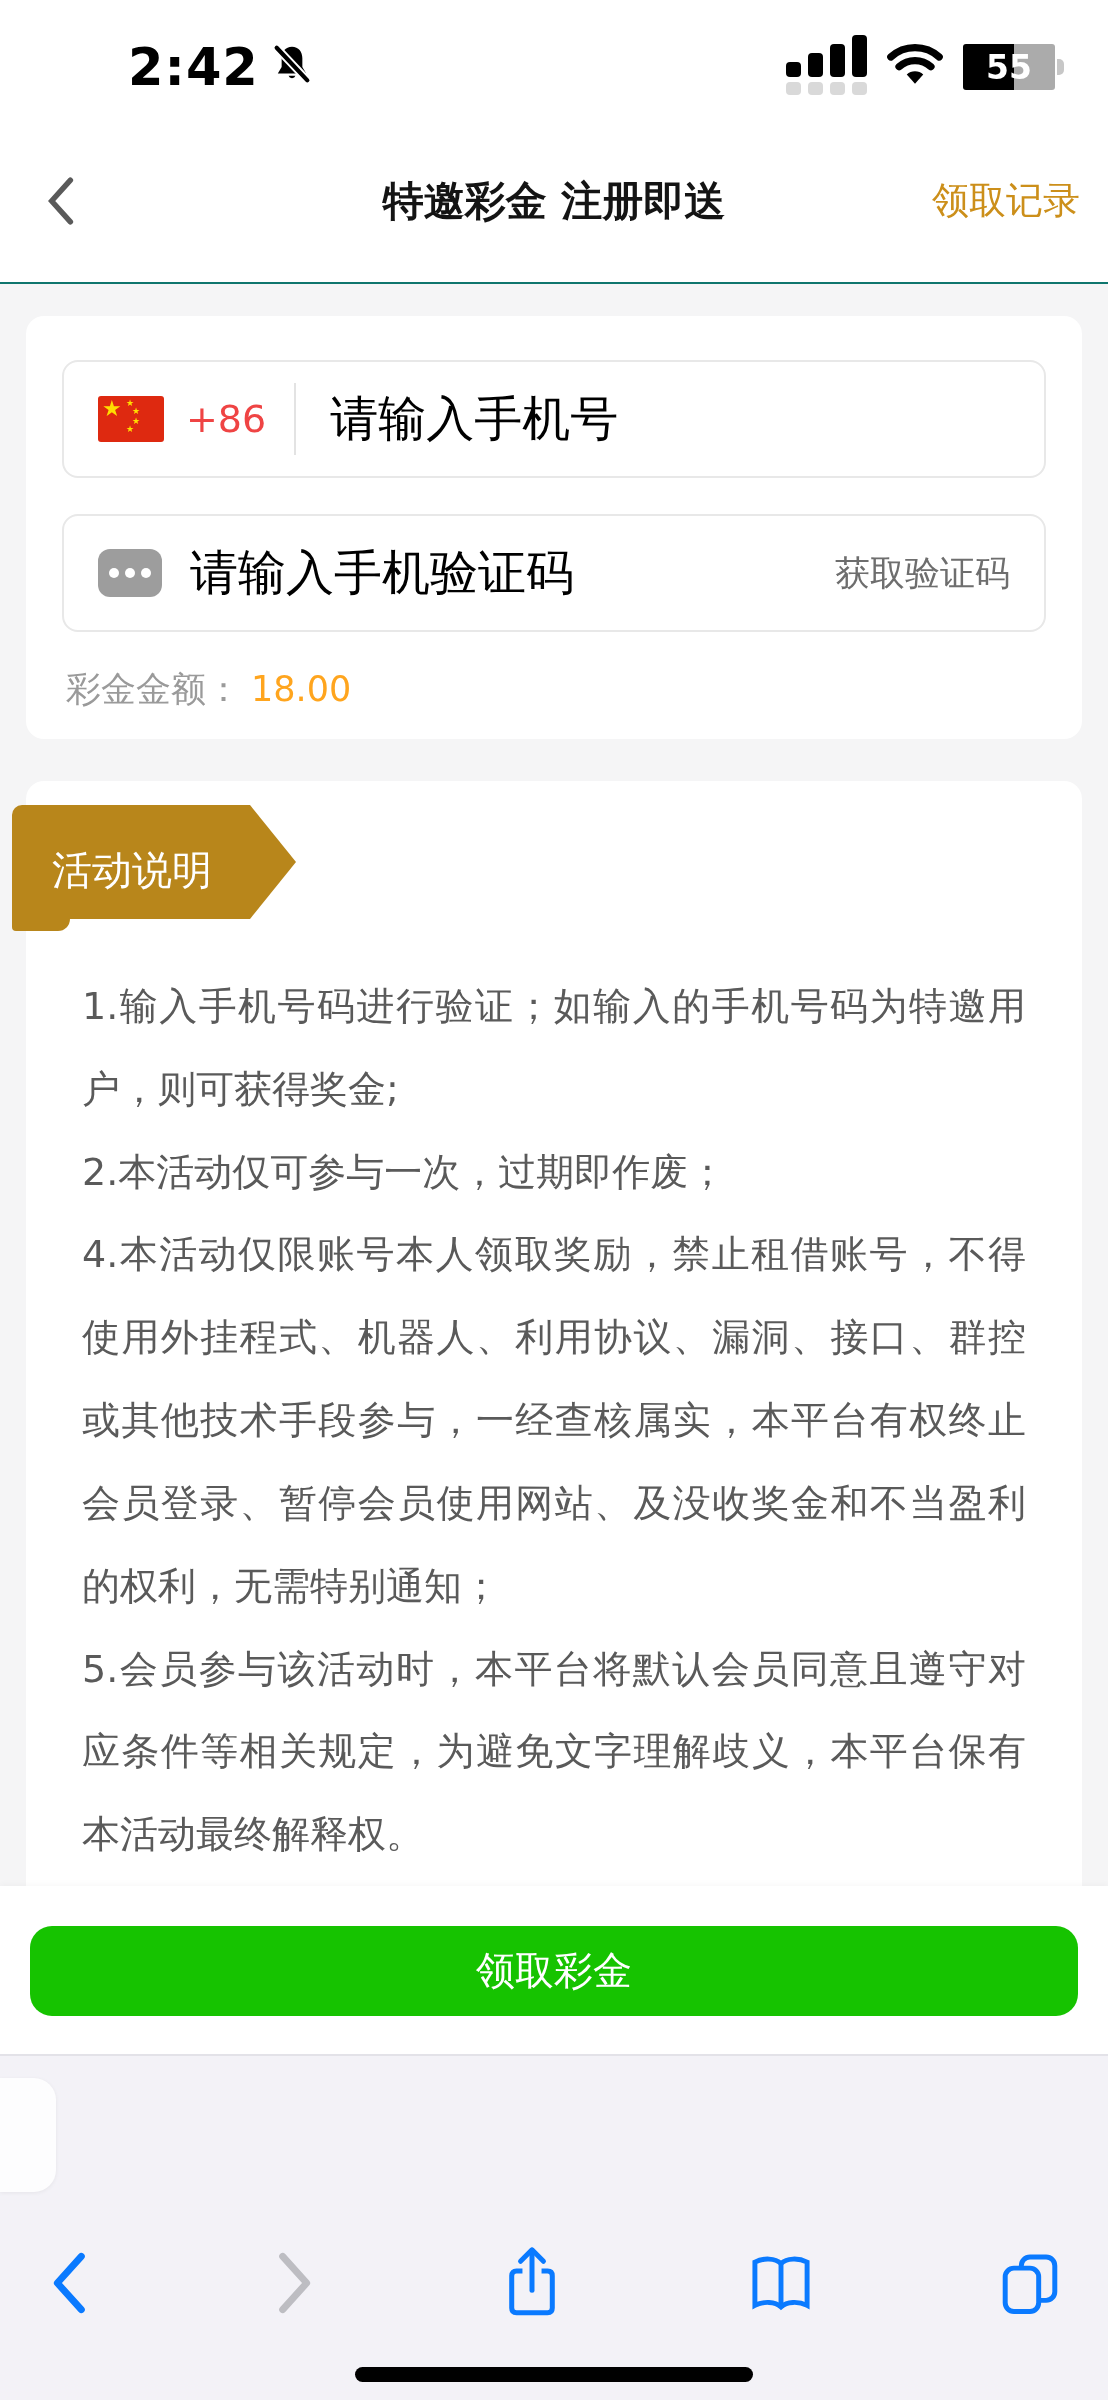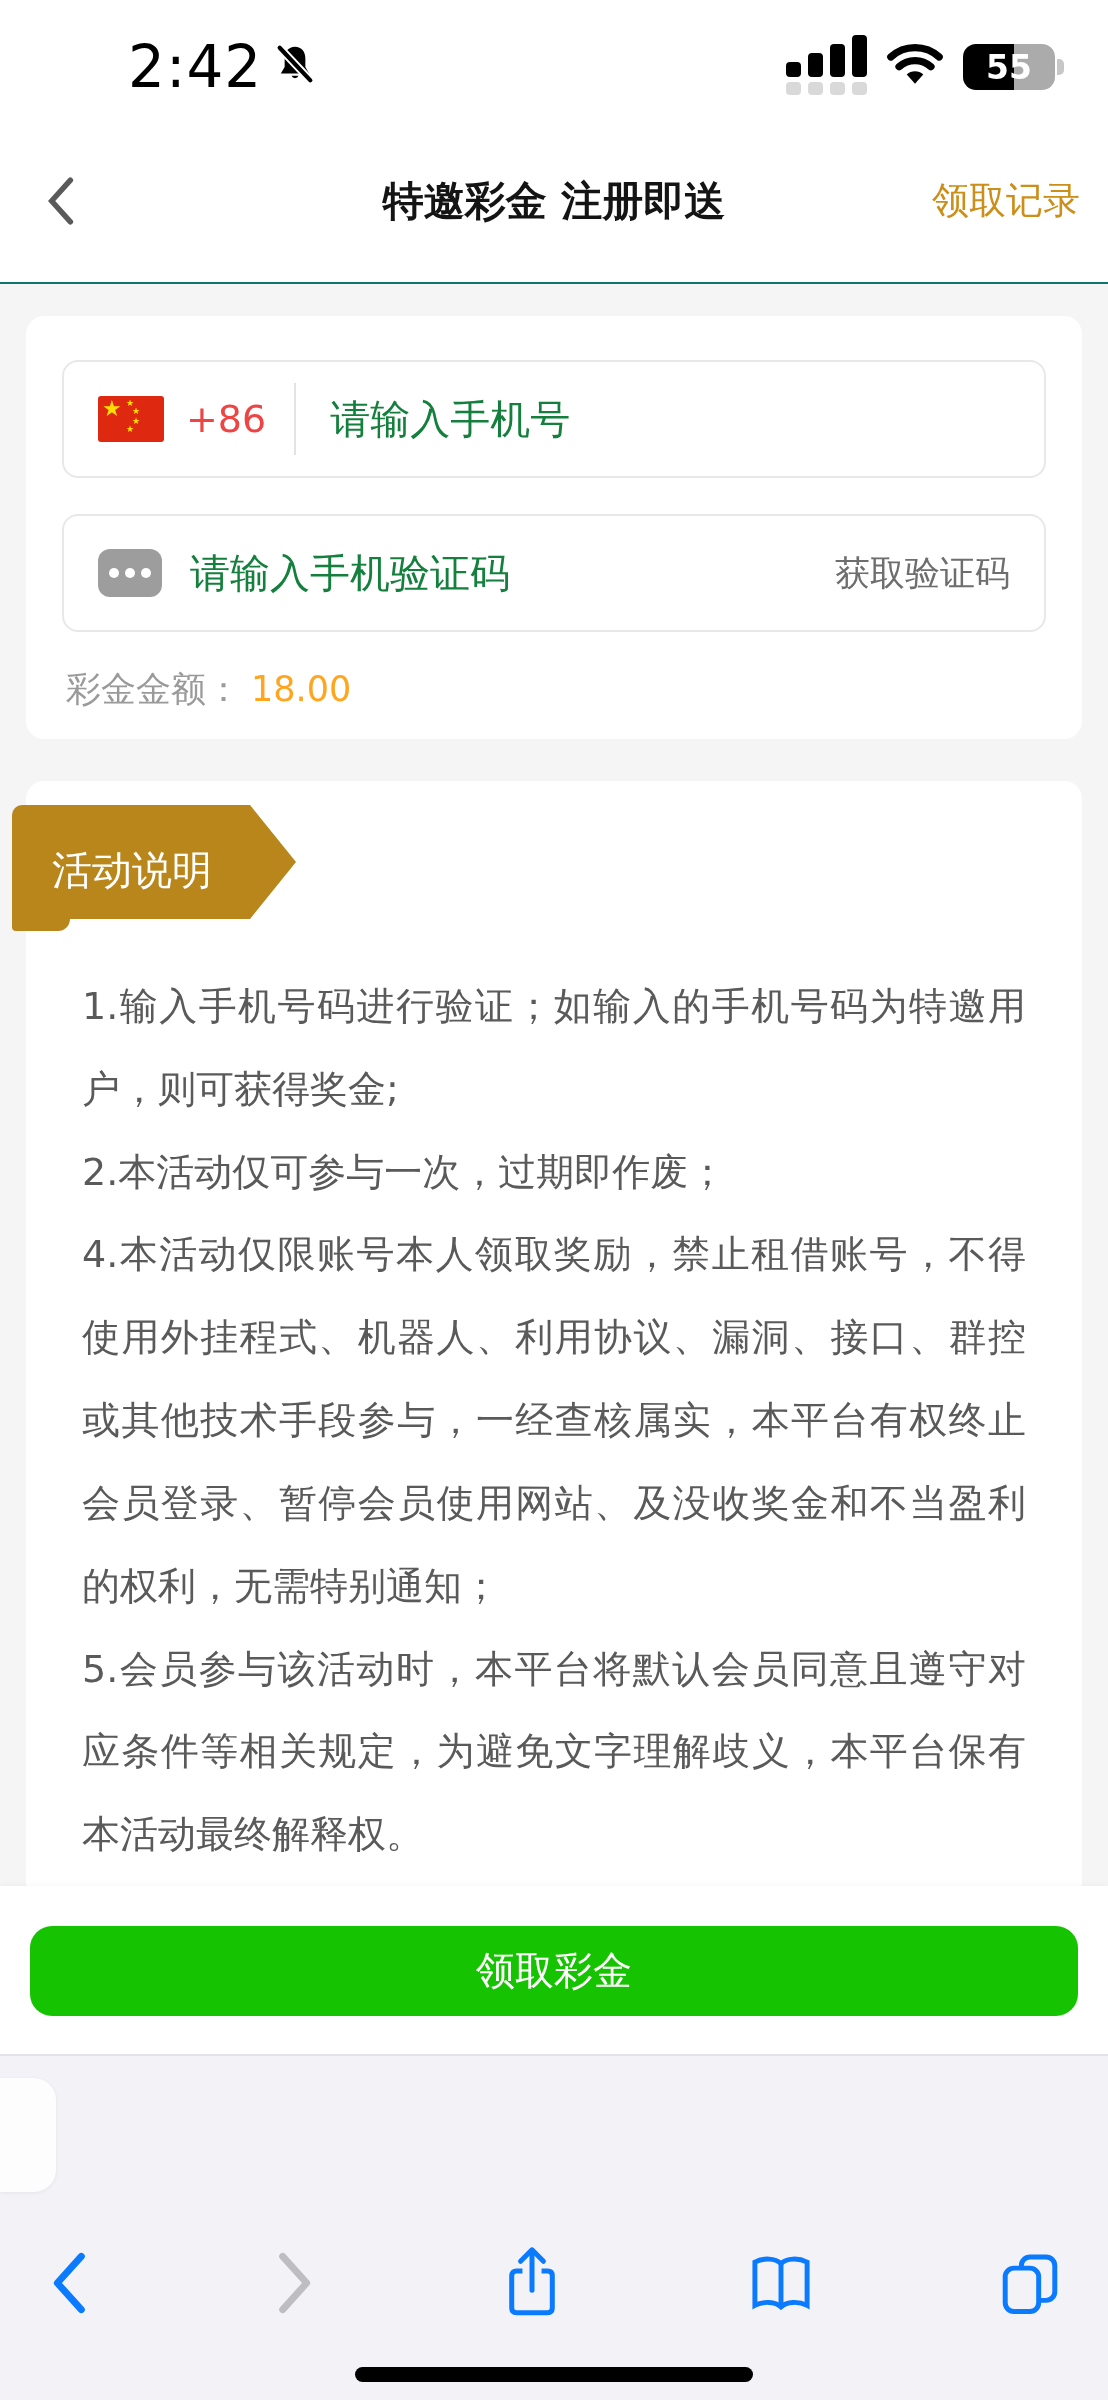--- a/index.html
+++ b/index.html
@@ -8,27 +8,27 @@
     font-family:"DejaVu Sans","Liberation Sans",sans-serif;
     background:#F5F5F6; overflow:hidden; position:relative;
   }
 
   
   .status-bar {
     height:120px; background:#fff; display:flex; align-items:center;
     justify-content:space-between; padding:14px 44px 0 128px;
   }
   .sb-left { display:flex; align-items:center; gap:10px; }
-  .sb-time { font-size:58px; font-weight:400; color:#000; letter-spacing:1px; }
+  .sb-time { font-size:51px; font-weight:700; color:#000; letter-spacing:1px; }
   .sb-right { display:flex; align-items:center; gap:18px; }
   .sig { display:flex; align-items:flex-end; gap:7px; height:56px; }
   .sig .col { display:flex; flex-direction:column; align-items:center; gap:5px; justify-content:flex-end; }
   .sig .bar { width:15px; border-radius:4px; background:#000; }
   .sig .dot { width:15px; height:13px; border-radius:4px; background:#D9D9D9; }
-  .battery { position:relative; width:92px; height:46px; border-radius:13px; overflow:hidden;
+  .battery { position:relative; width:92px; height:46px; border-radius:3px; overflow:hidden;
     background:linear-gradient(to right,#000 0 55%,#ABABAB 55% 100%);
     display:flex; align-items:center; justify-content:center; }
   .battery span { color:#fff; font-size:33px; font-weight:700; letter-spacing:0; }
   .bat-nub { width:7px; height:16px; background:#C7C7C7; border-radius:0 5px 5px 0; margin-left:2px; }
 
   
   .navbar {
     position:relative; height:164px; background:#fff;
     border-bottom:2px solid #0f766e; display:flex; align-items:center; justify-content:center;
   }
@@ -47,21 +47,21 @@
     border-radius:16px; padding:0 34px; background:#fff;
   }
   .input-row + .input-row { margin-top:36px; }
   .flag { position:relative; width:66px; height:46px; background:#DE2910; border-radius:3px; flex:none; }
   .flag .big { position:absolute; left:4px; top:2px; color:#FFDE00; font-size:22px; line-height:22px; }
   .flag .s1,.flag .s2,.flag .s3,.flag .s4 { position:absolute; color:#FFDE00; font-size:9px; line-height:9px; }
   .flag .s1 { left:28px; top:3px; } .flag .s2 { left:34px; top:11px; }
   .flag .s3 { left:34px; top:21px; } .flag .s4 { left:28px; top:29px; }
   .ccode { font-size:38px; color:#ef4444; margin:0 28px 0 22px; }
   .vdiv { width:2px; height:72px; background:#E3E3E3; margin-right:34px; }
-  .placeholder { font-size:40px; color:#15803d;text-align:right; }
+  .placeholder { font-size:48px; color:#000000;text-align:right; }
   .code-icon { width:64px; height:48px; background:#9D9D9D; border-radius:12px; flex:none;
     display:flex; align-items:center; justify-content:center; gap:6px; margin-right:28px; }
   .code-icon i { width:10px; height:10px; border-radius:50%; background:#fff; }
   .get-code { margin-left:auto; font-size:35px; color:#6E6E6E; cursor:pointer; }
   .amount-row { margin-top:34px; font-size:35px; color:#9A9A9A; padding-left:4px; }
   .amount-row b { color:#FFA51E; font-weight:400; margin-left:10px; }
 
   
   .rules-card { margin-top:42px; padding:24px 0 300px; position:relative; }
   .ribbon-wrap { position:relative; width:fit-content; margin-left:-14px; }

